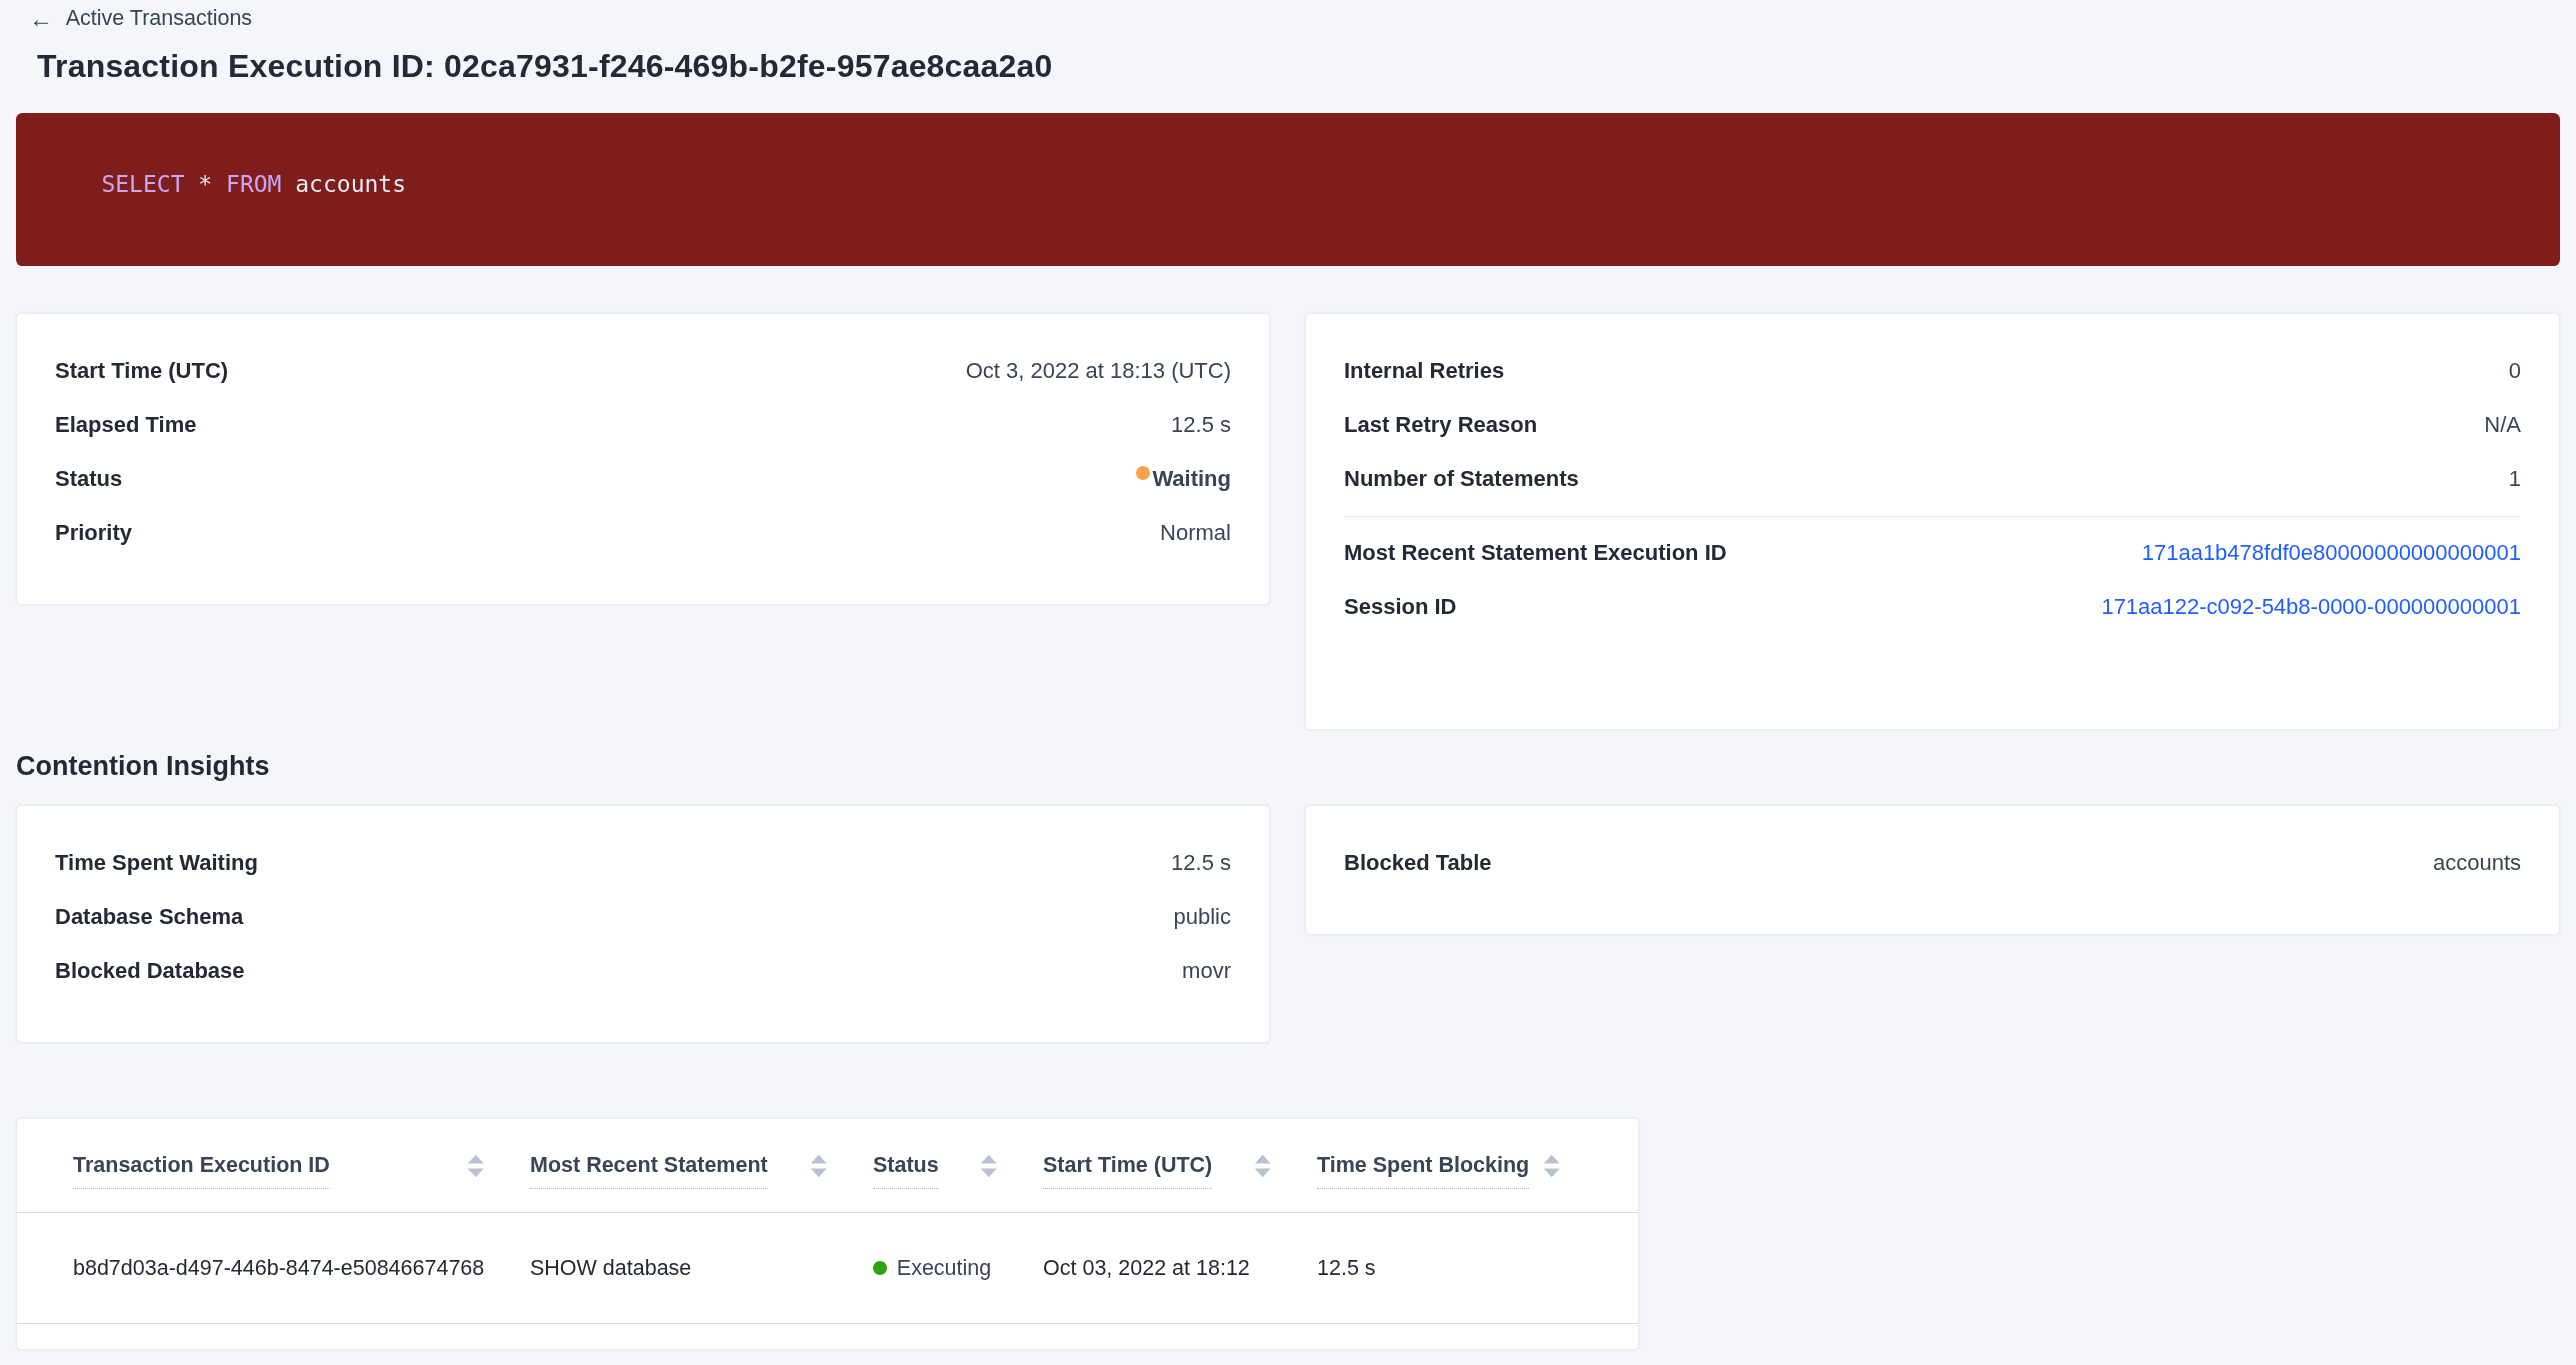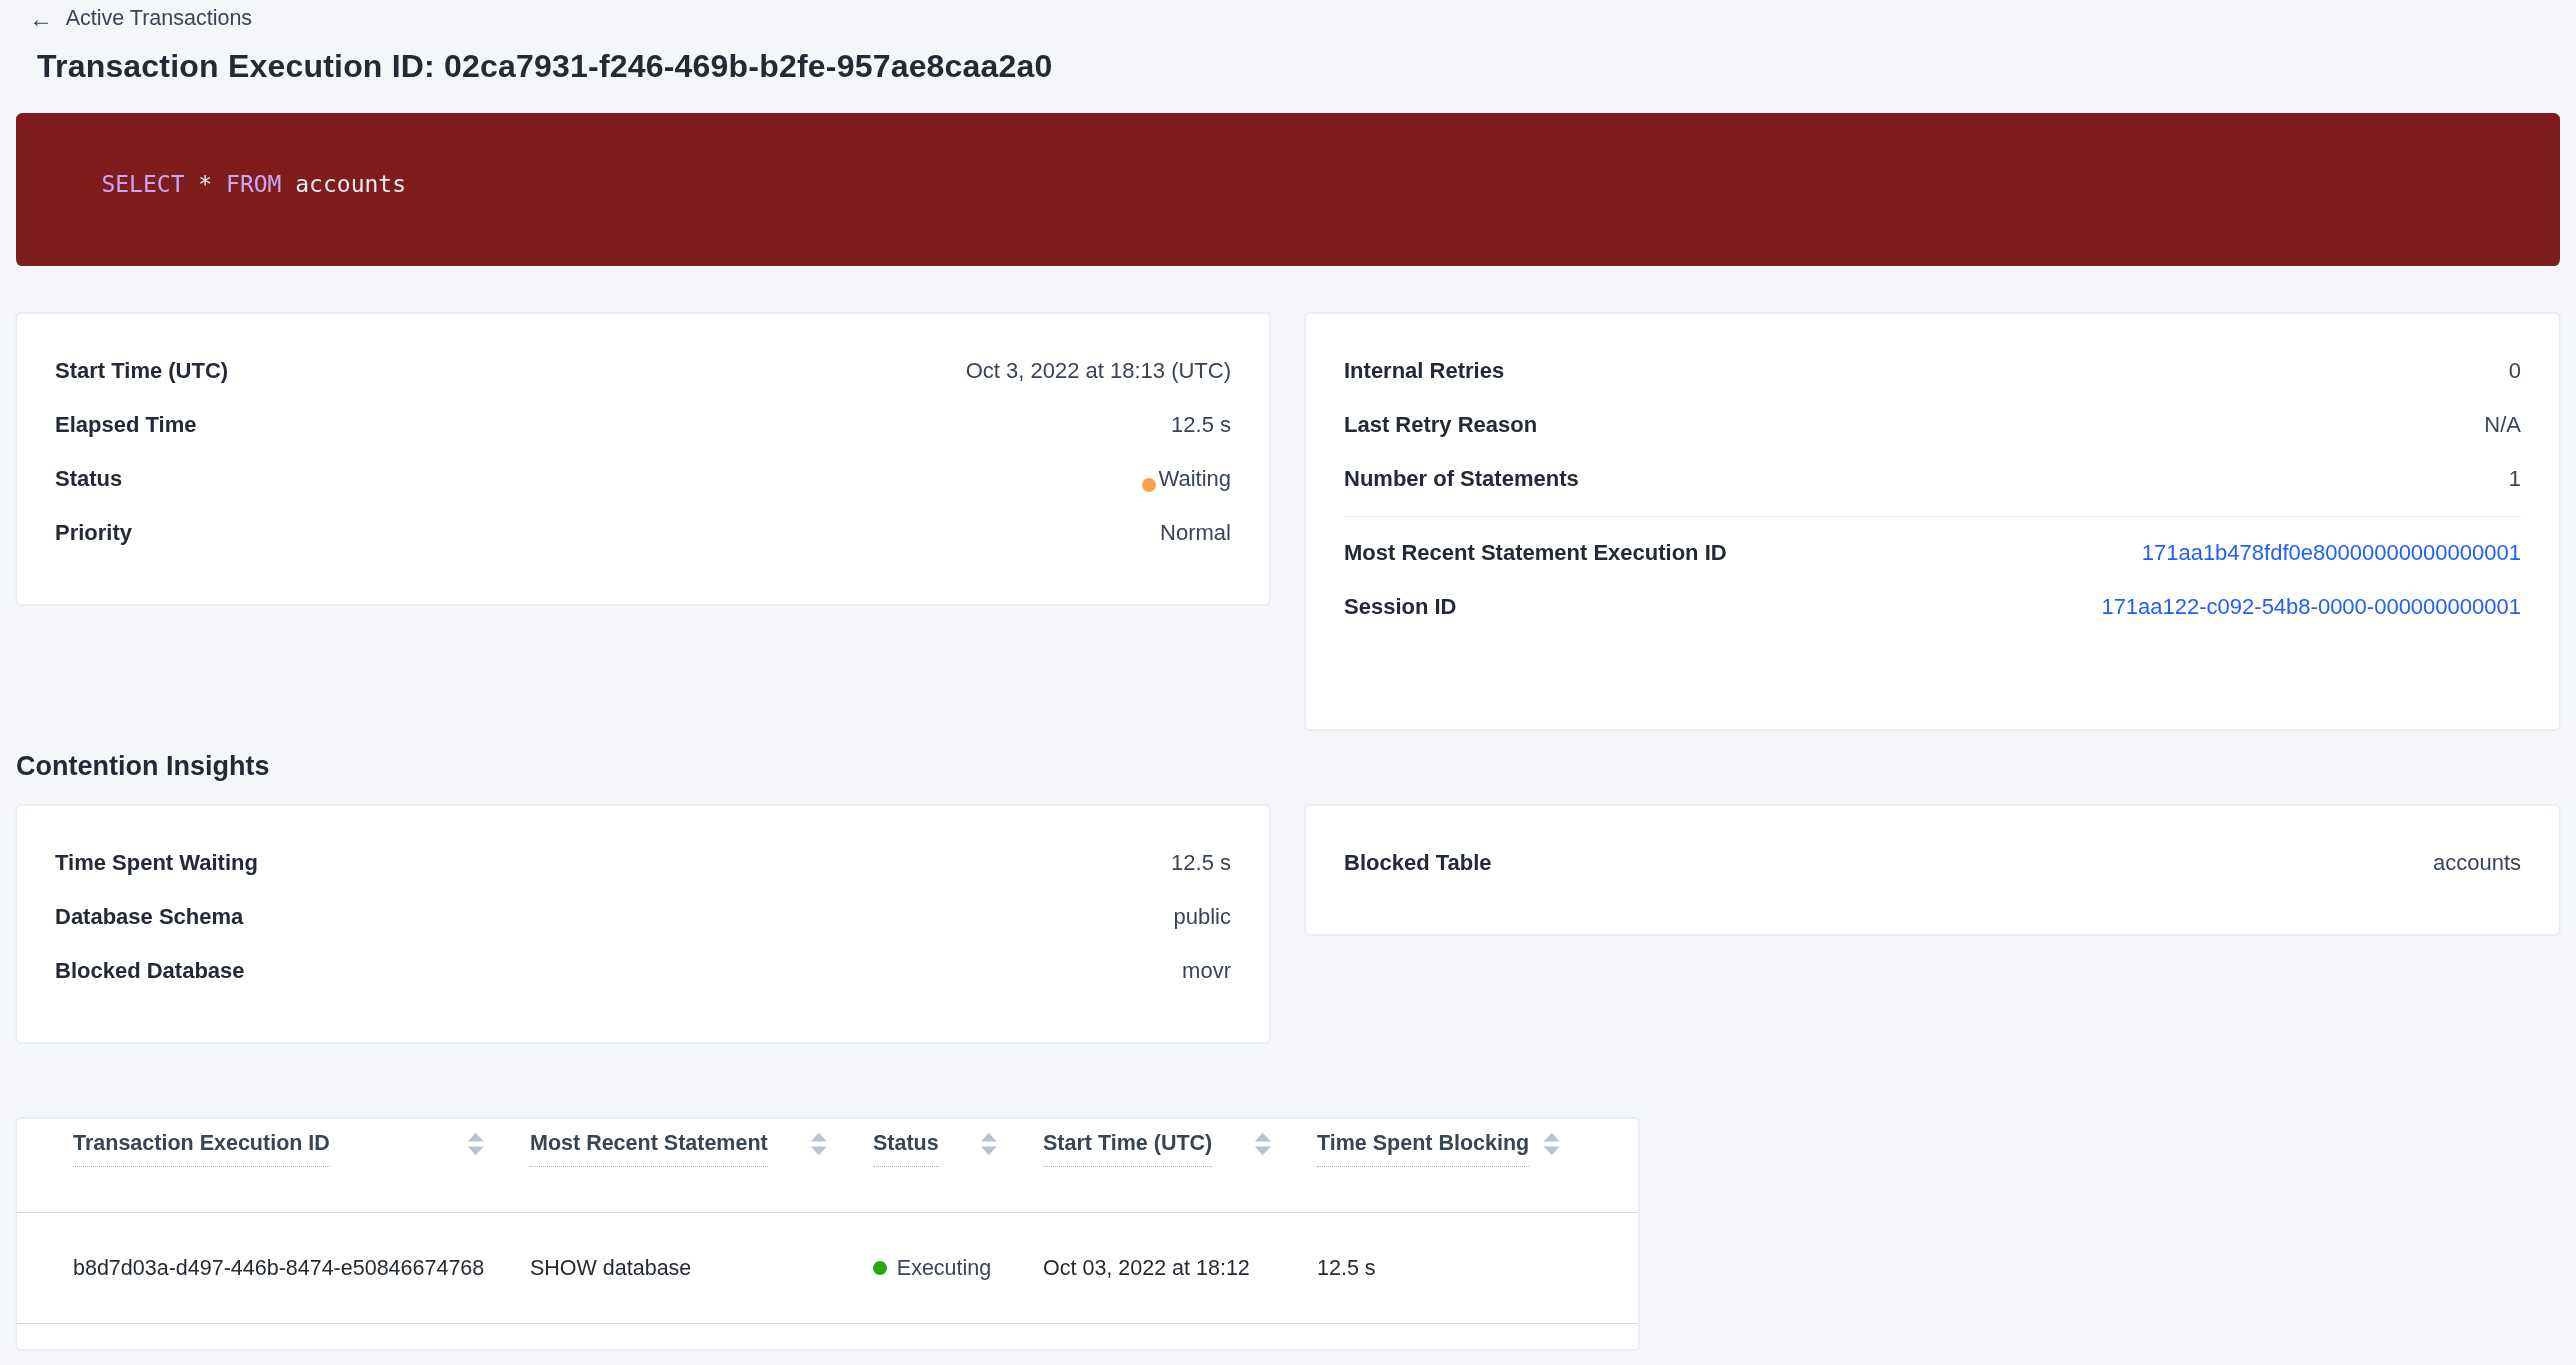--- a/index.html
+++ b/index.html
@@ -43,21 +43,21 @@
     padding:30px 38px 0 38px;
   }
   .card-summary-left  { left:16px;   top:313px; width:1254px; height:292px; }
   .card-summary-right { left:1305px; top:313px; width:1255px; height:417px; }
   .card-cont-left     { left:16px;   top:805px; width:1254px; height:238px; }
   .card-cont-right    { left:1305px; top:805px; width:1255px; height:130px; }
 
   .kv { display:flex; justify-content:space-between; align-items:center; height:54px; }
   .kv-l { font-size:22px; font-weight:bold; color:#242a35; }
   .kv-v { font-size:22px; color:#394455; text-align:right; }
-  .kv-v.status { display:flex; align-items:flex-end; gap:2px; }
+  .kv-v.status { display:flex; align-items:flex-start; gap:2px;font-weight:bold; }
   .dot { width:14.3px; height:14.3px; border-radius:50%; display:inline-block; flex:0 0 auto; }
   .divider { border:none; border-top:0.8px solid #e2e7ee; margin:9.5px 0; }
   .id-link { font-size:22px; text-decoration:none; cursor:pointer; }
 
   
   .section-heading {
     position:absolute; left:16px;
     font-size:27px; font-weight:bold; color:#242a35;
   }
   .heading-contention { top:751px; }
@@ -69,21 +69,21 @@
     background:#fff; border:0.8px solid #e7ecf3; border-radius:4.8px;
     box-shadow:0 0 2.4px rgba(67,90,111,0.12);
     overflow:hidden;
   }
   .thead, .trow {
     display:grid;
     grid-template-columns:457px 343px 170px 274px 1fr;
     padding:0 32px 0 56px;
   }
   .thead {
-    height:94px; padding-top:11px;
+    height:94px; padding-top:33px;
     border-bottom:0.8px solid #d5dbe7;
   }
   .th { display:flex; justify-content:space-between; align-items:flex-start; padding-right:46px; cursor:pointer; }
   .th-label {
     font-size:21.5px; font-weight:bold; color:#394455;
     border-bottom:1.6px dotted #aab3c2; padding-bottom:9.5px; line-height:1.25;
   }
   .sort-icon { margin-top:1.6px; flex:0 0 auto; }
   .trow { height:111px; align-items:center; border-bottom:0.8px solid #d5dbe7; }
   .td { font-size:21.5px; color:#242a35; padding-right:24px; }

